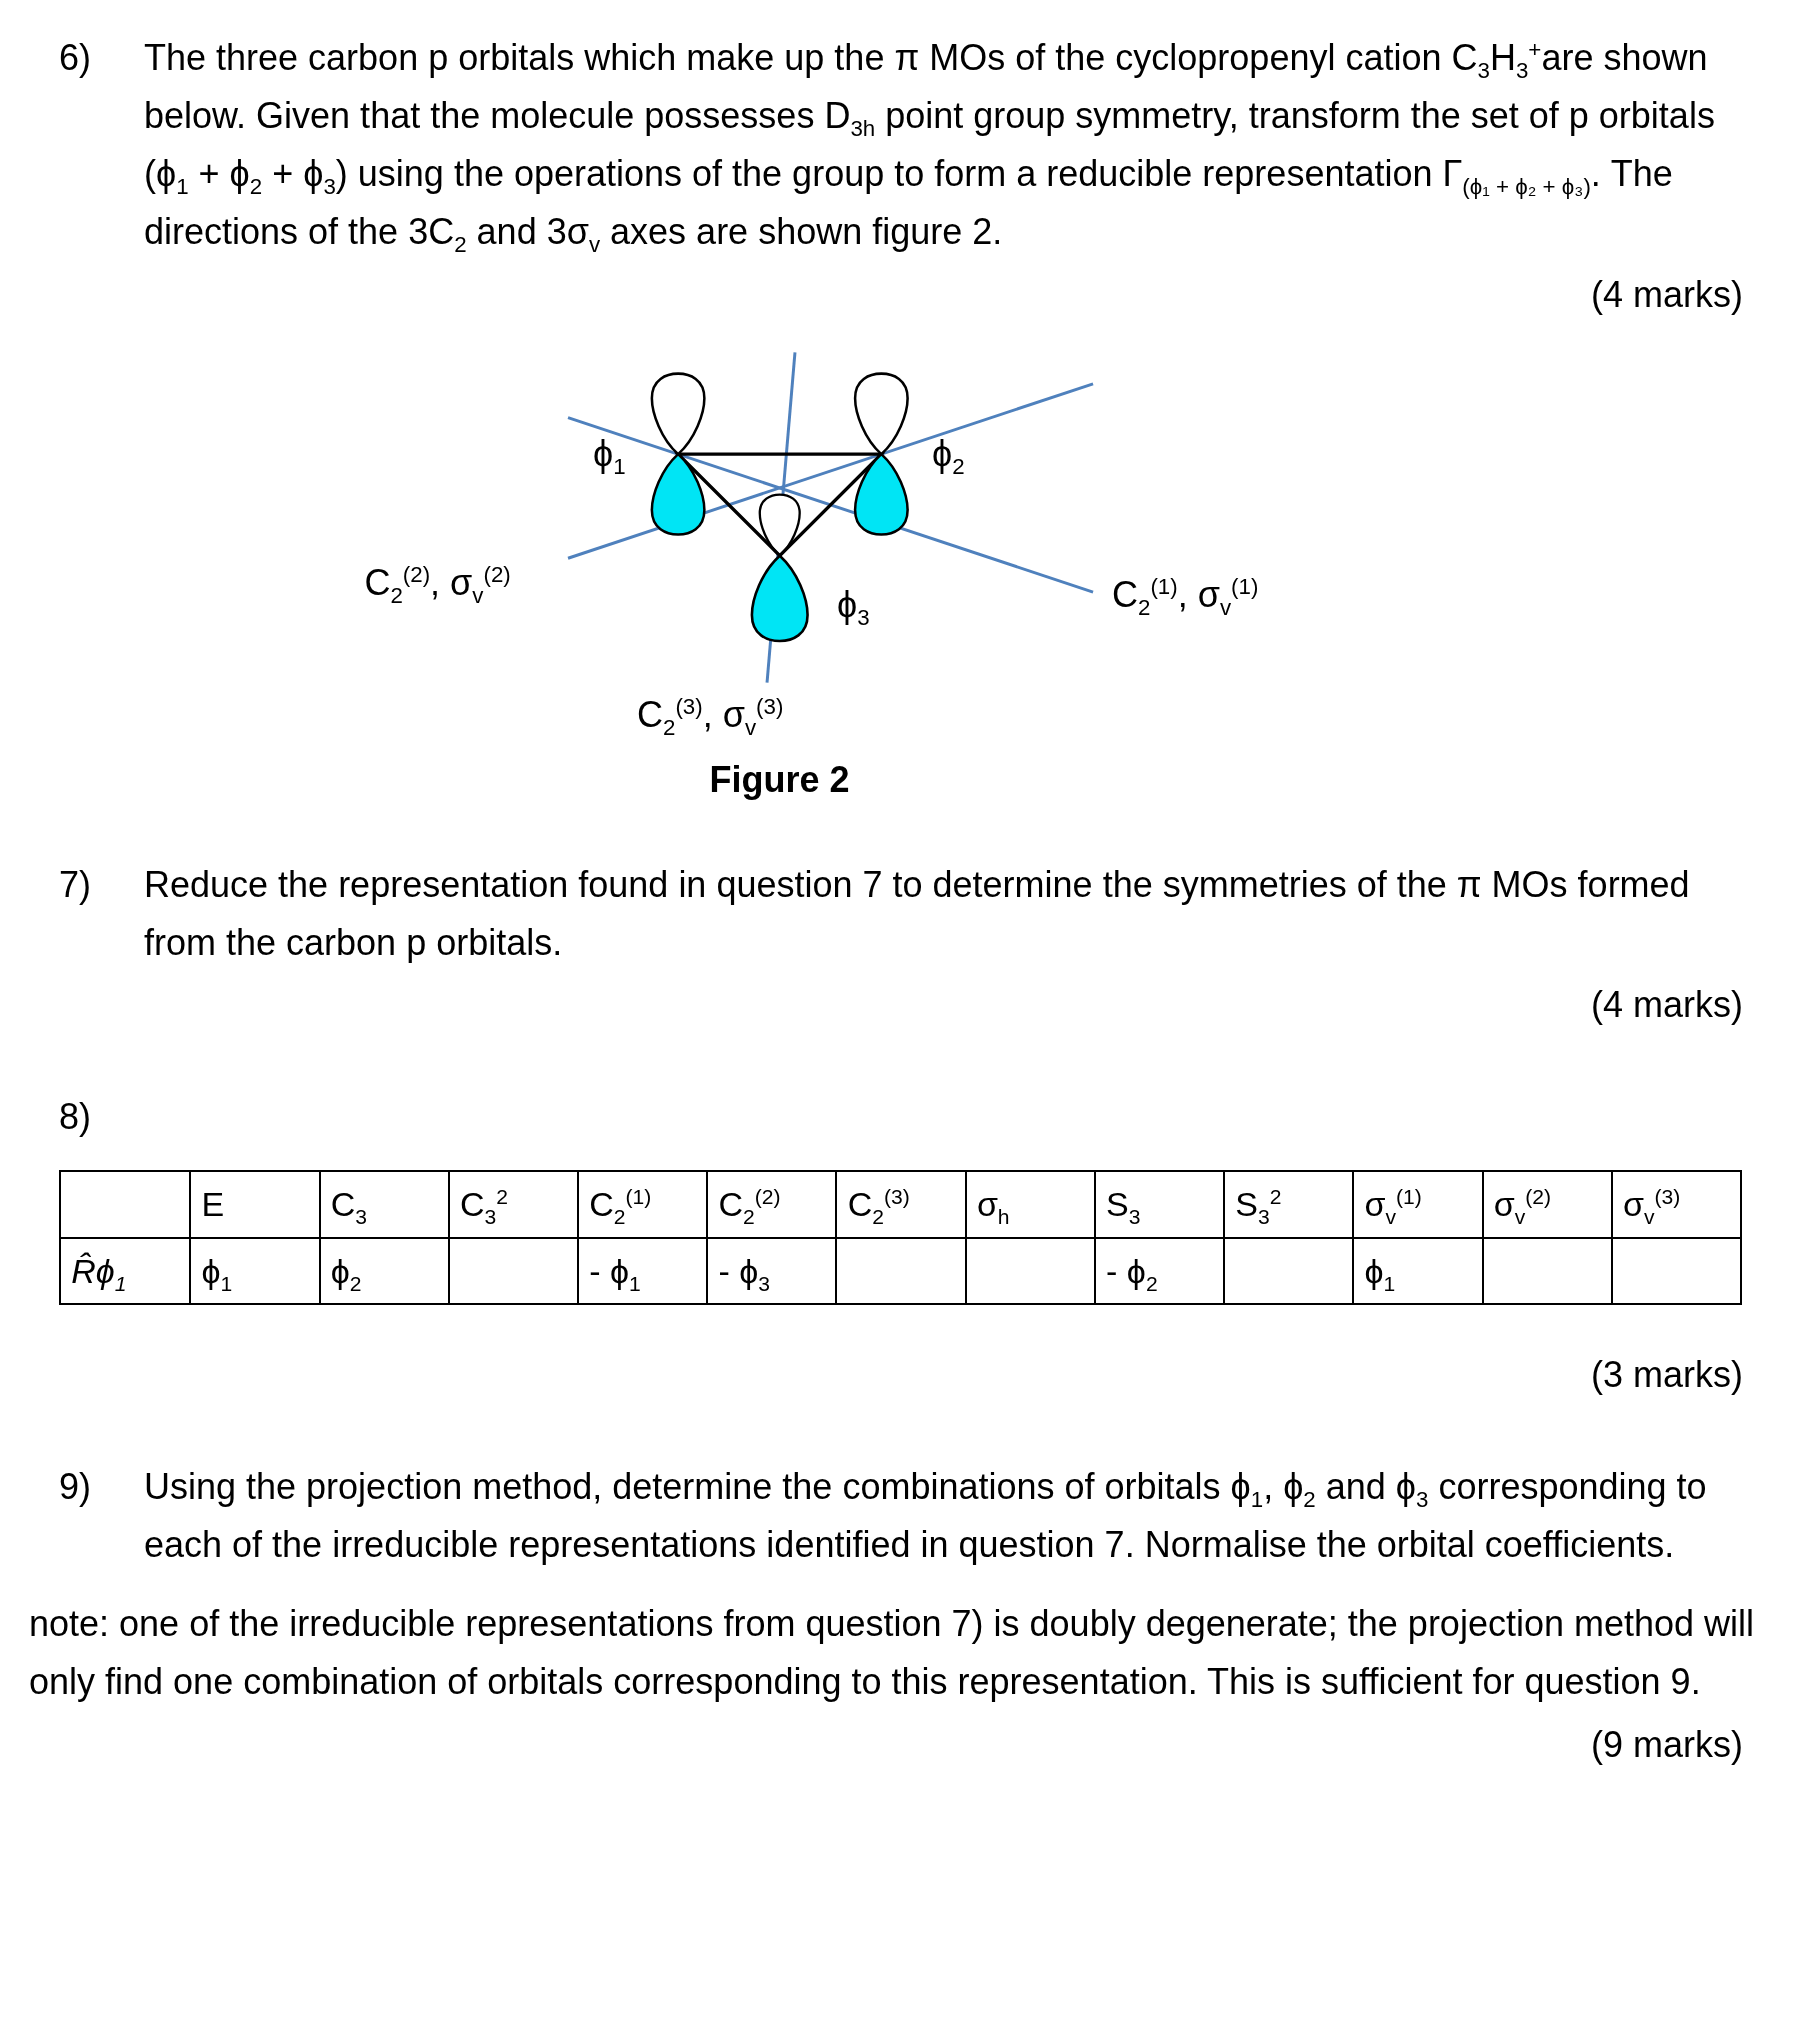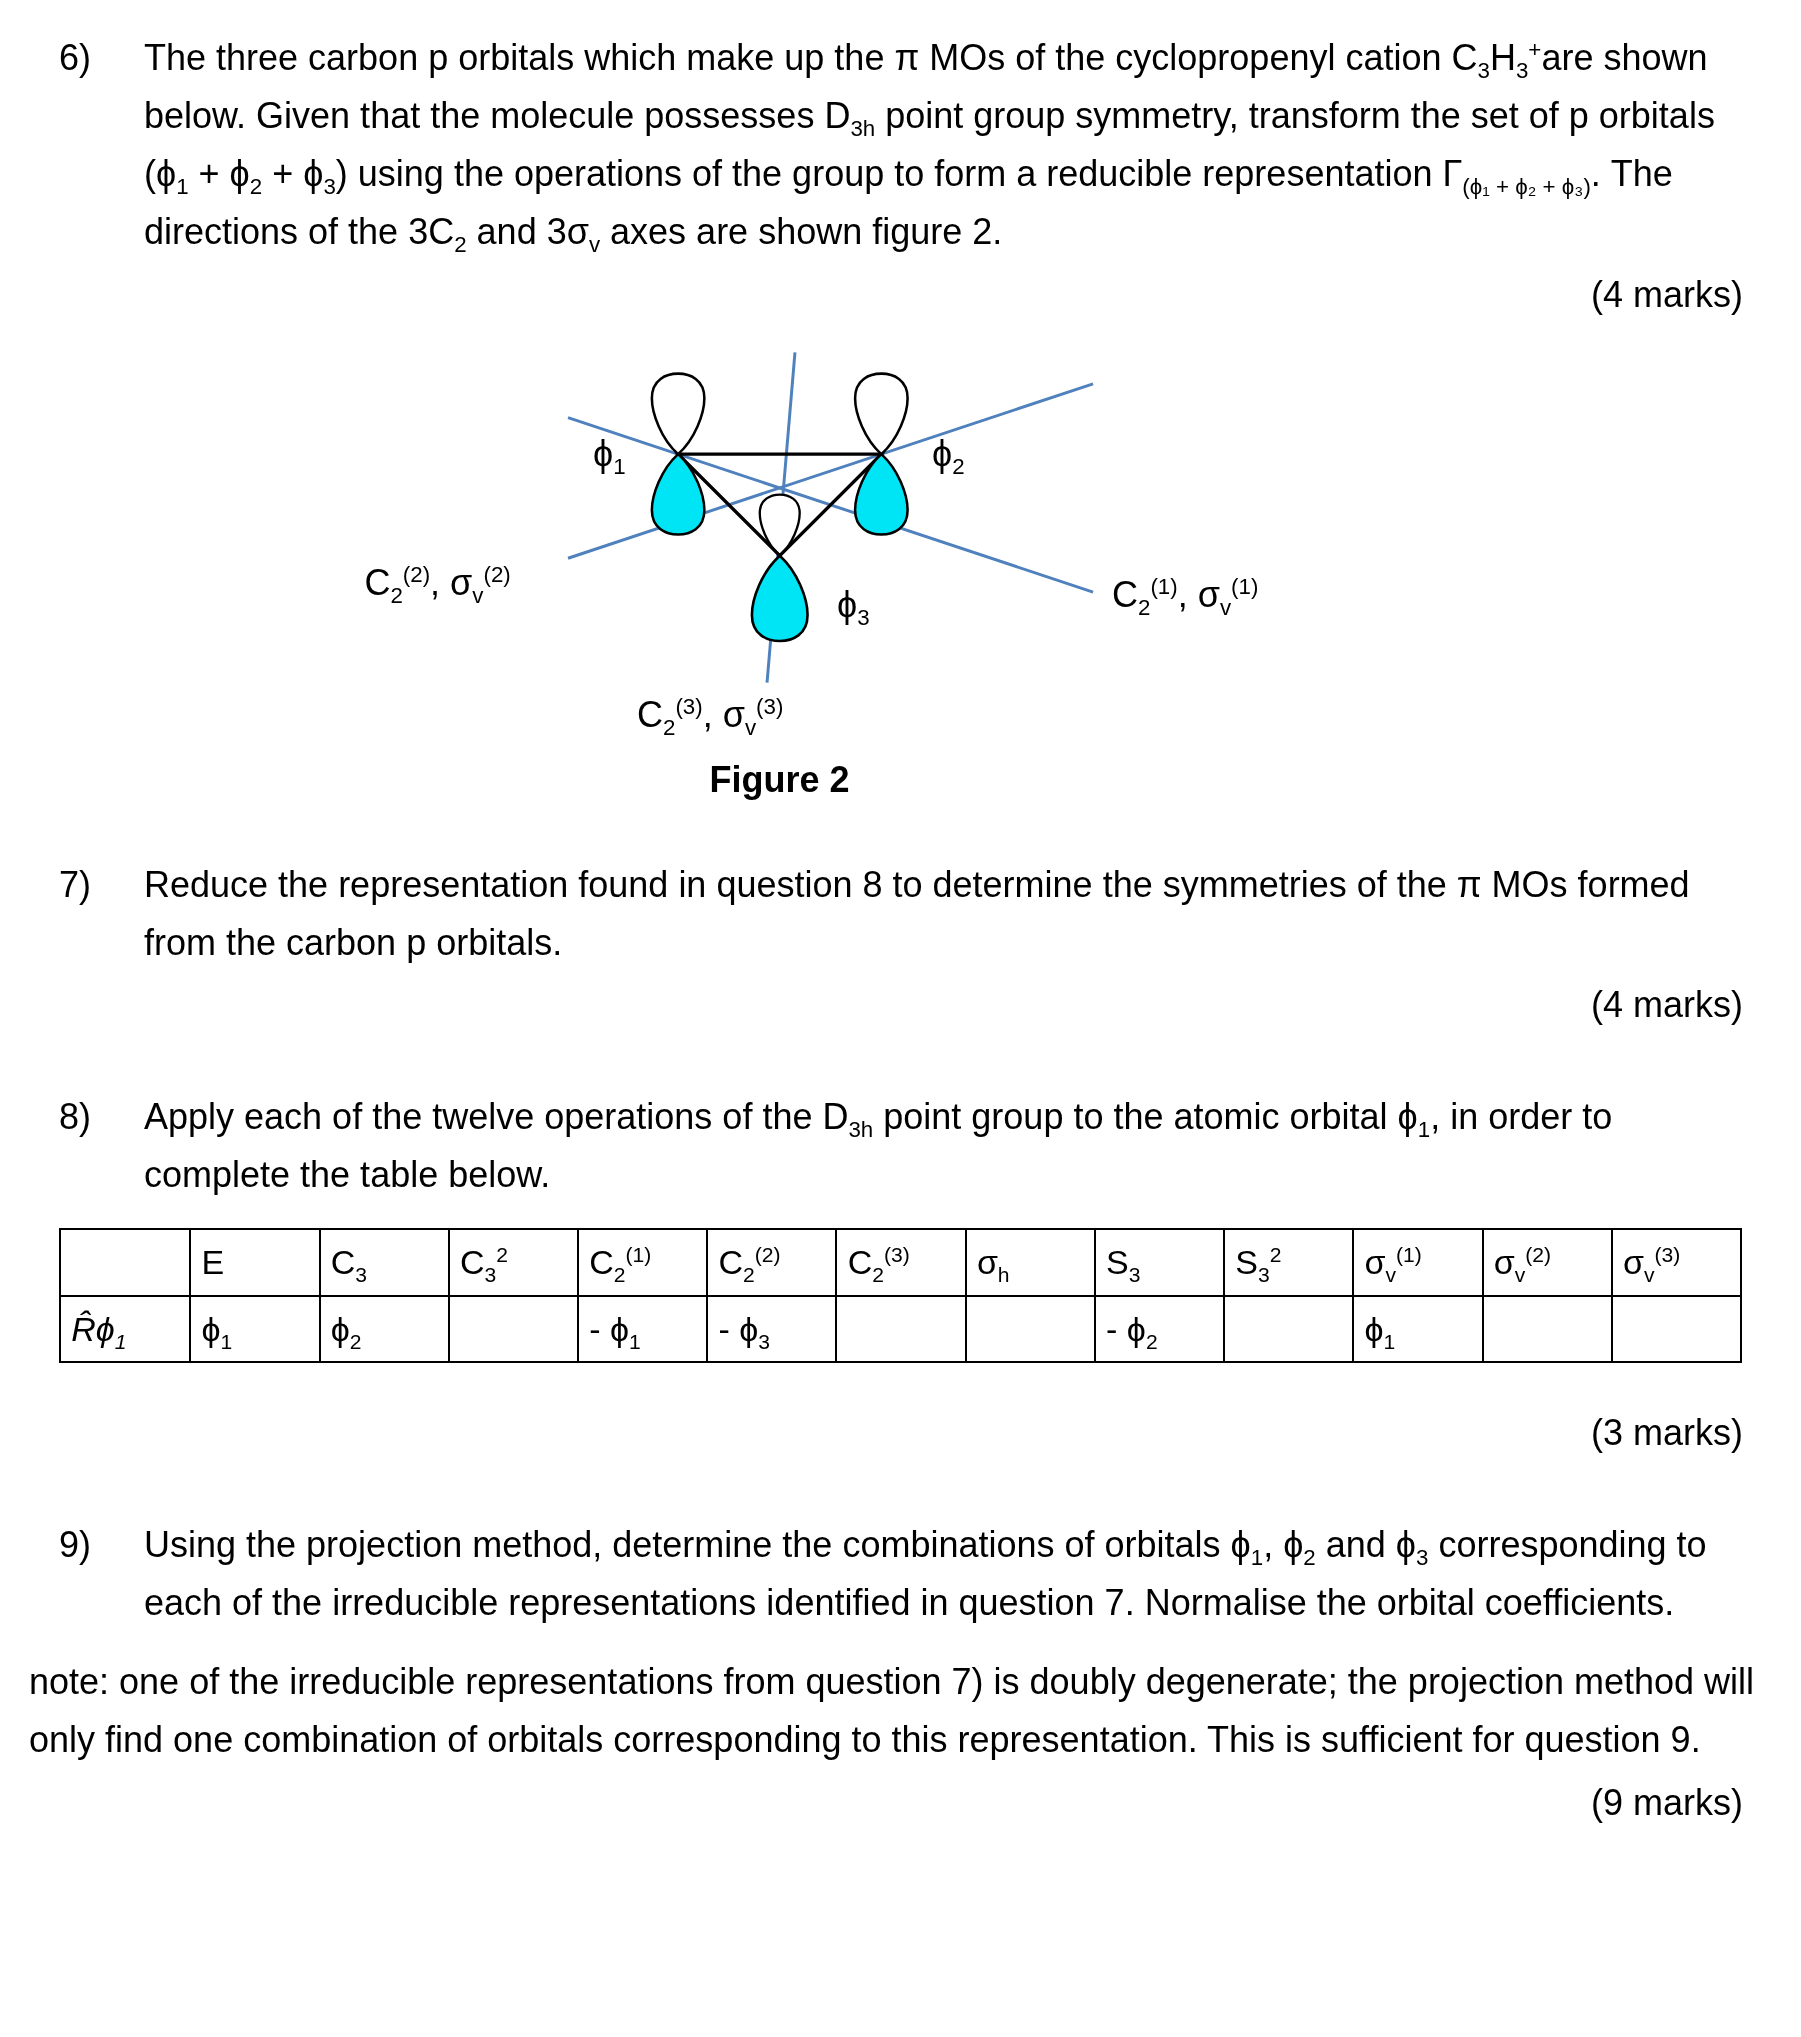--- a/index.html
+++ b/index.html
@@ -112,27 +112,26 @@
   <div class="fig-label" id="lbl-phi2">ϕ<sub>2</sub></div>
   <div class="fig-label" id="lbl-phi3">ϕ<sub>3</sub></div>
   <div class="fig-label" id="lbl-axis-left">C<sub>2</sub><sup>(2)</sup>, σ<sub>v</sub><sup>(2)</sup></div>
   <div class="fig-label" id="lbl-axis-right">C<sub>2</sub><sup>(1)</sup>, σ<sub>v</sub><sup>(1)</sup></div>
   <div class="fig-label" id="lbl-axis-bottom">C<sub>2</sub><sup>(3)</sup>, σ<sub>v</sub><sup>(3)</sup></div>
 </div>
 <div class="fig-caption">Figure 2</div>
 
 <div class="question" id="q7">
   <div class="qnum">7)</div>
-  <div class="qbody">Reduce the representation found in question 8 to determine the symmetries of the π MOs formed from the carbon p orbitals.</div>
+  <div class="qbody">Reduce the representation found in question 7 to determine the symmetries of the π MOs formed from the carbon p orbitals.</div>
 </div>
 <div class="marks" id="m7">(4 marks)</div>
 
 <div class="question" id="q8">
   <div class="qnum">8)</div>
-  <div class="qbody">Apply each of the twelve operations of the D<sub>3h</sub> point group to the atomic orbital ϕ<sub>1</sub>, in order to complete the table below.</div>
 </div>
 
 <table class="op-table">
   <tbody>
     <tr>
         <th></th>
         <th>E</th>
         <th>C<sub>3</sub></th>
         <th>C<sub>3</sub><sup>2</sup></th>
         <th>C<sub>2</sub><sup>(1)</sup></th>

